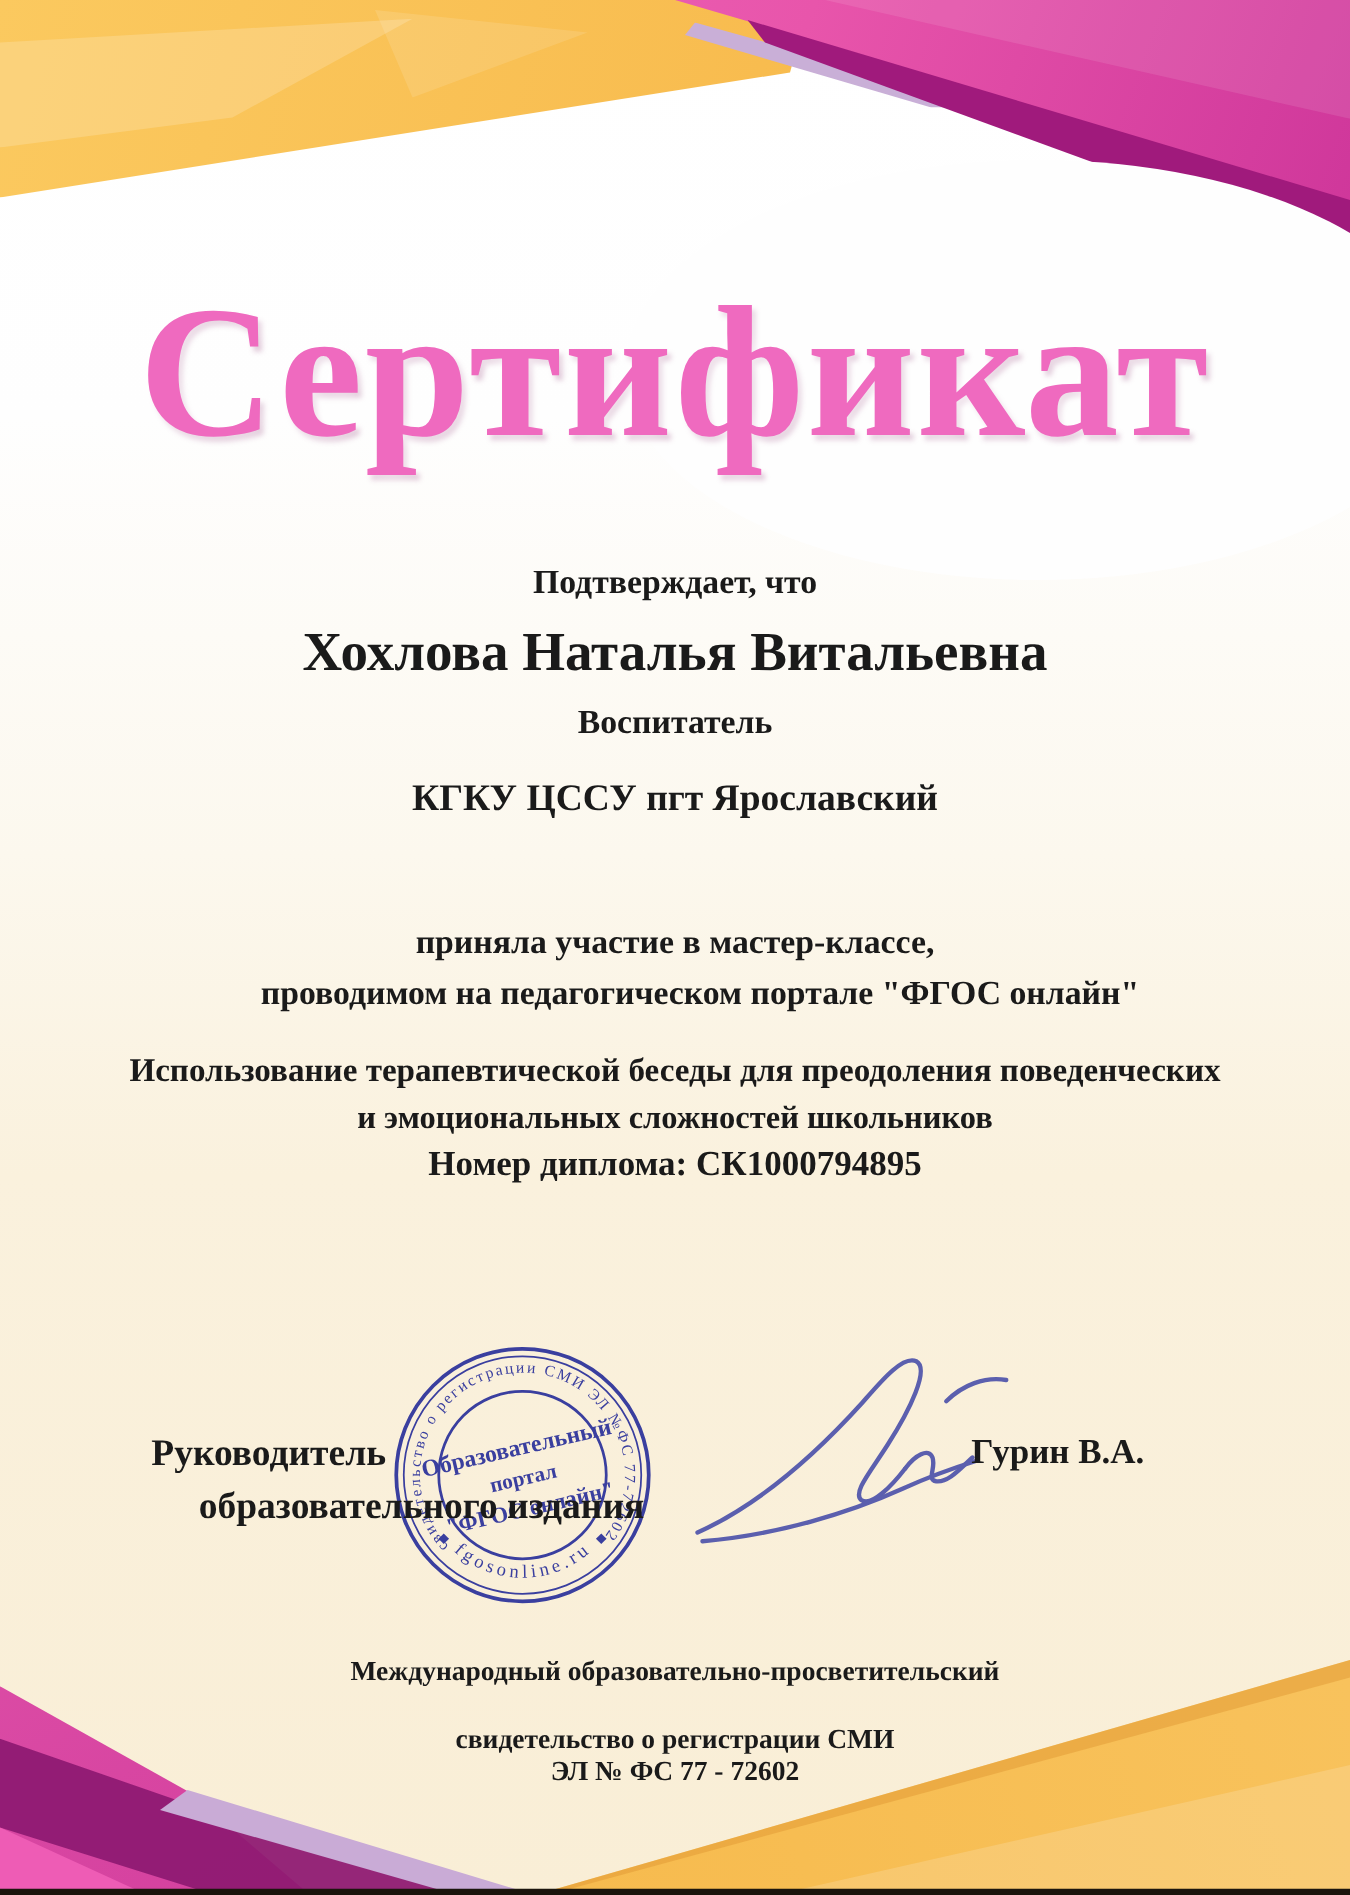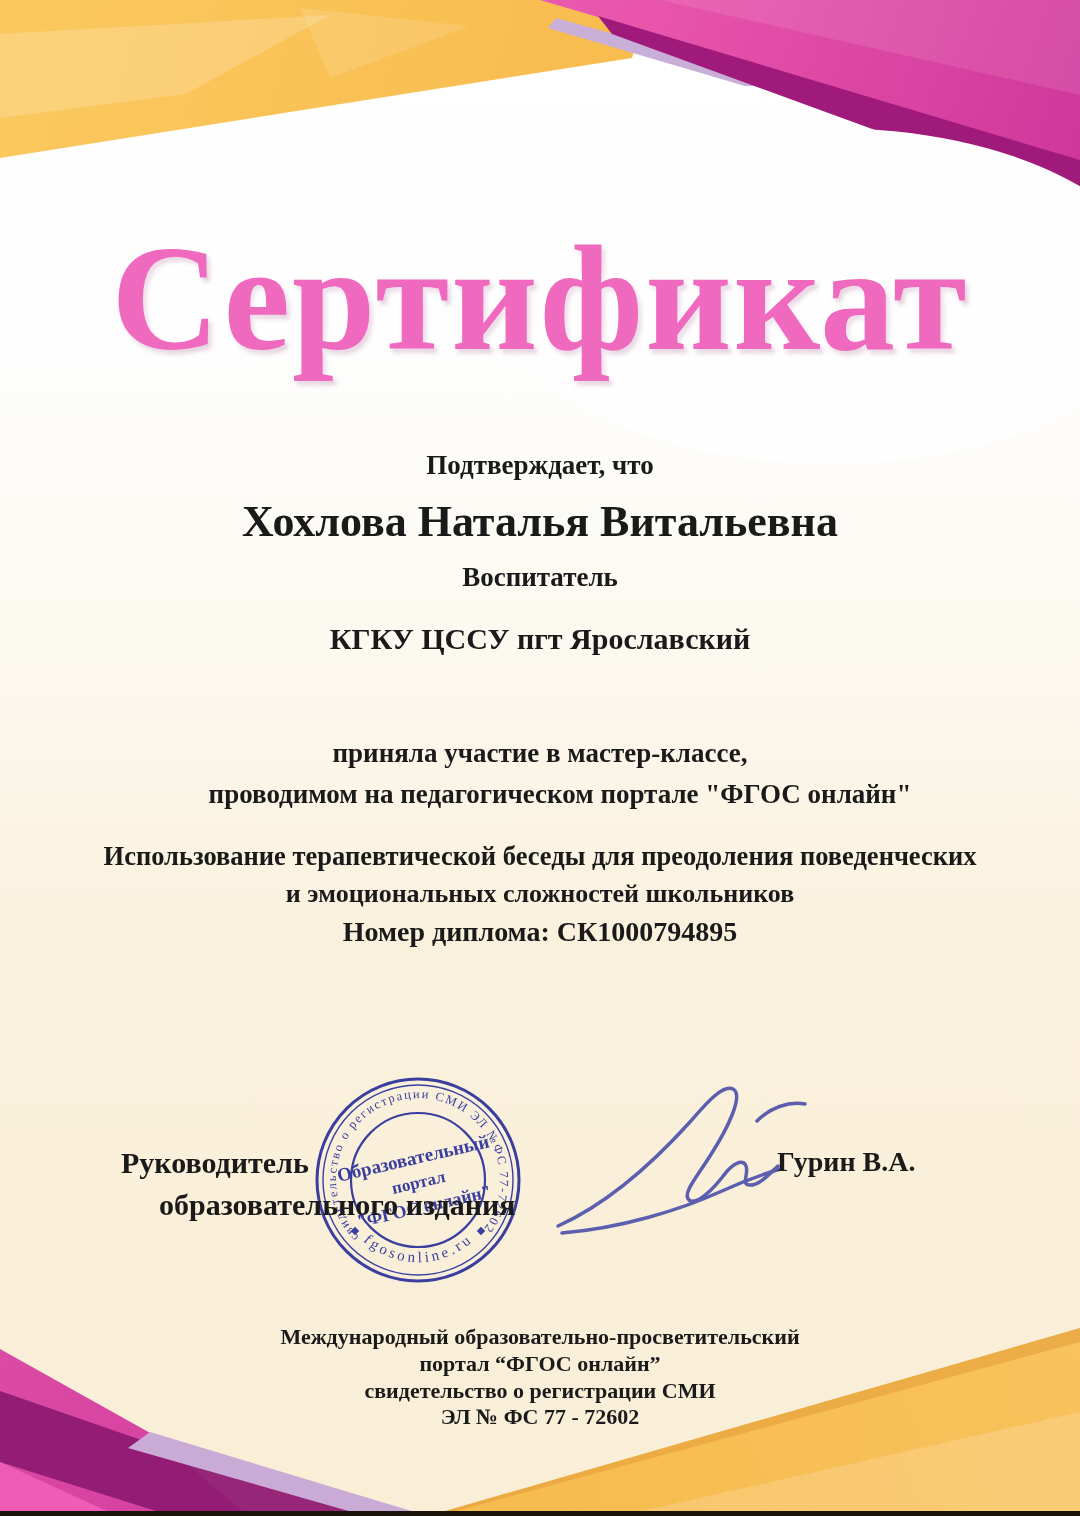--- a/index.html
+++ b/index.html
@@ -118,17 +118,16 @@
   <div class="txt" style="top:841px;font-size:26.5px;">Использование терапевтической беседы для преодоления поведенческих</div>
   <div class="txt" style="top:879px;font-size:26px;">и эмоциональных сложностей школьников</div>
   <div class="txt" style="top:916px;font-size:28px;">Номер диплома: СК1000794895</div>
 
   <div class="left-txt" style="left:121px;top:1146px;font-size:30px;">Руководитель</div>
   <div class="left-txt" style="left:127px;top:1188px;font-size:30px;margin-left:32px;">образовательного издания</div>
 
   <div class="left-txt" style="left:777px;top:1146px;font-size:28px;">Гурин В.А.</div>
 
   <div class="txt" style="top:1324px;font-size:22px;">Международный образовательно-просветительский</div>
-  <div class="txt" style="top:1351px;font-size:22px;">портал “ФГОС онлайн”</div>
   <div class="txt" style="top:1378px;font-size:22px;">свидетельство о регистрации СМИ</div>
   <div class="txt" style="top:1404px;font-size:22px;">ЭЛ № ФС 77 - 72602</div>
 
 </div>
 
 </body></html>

